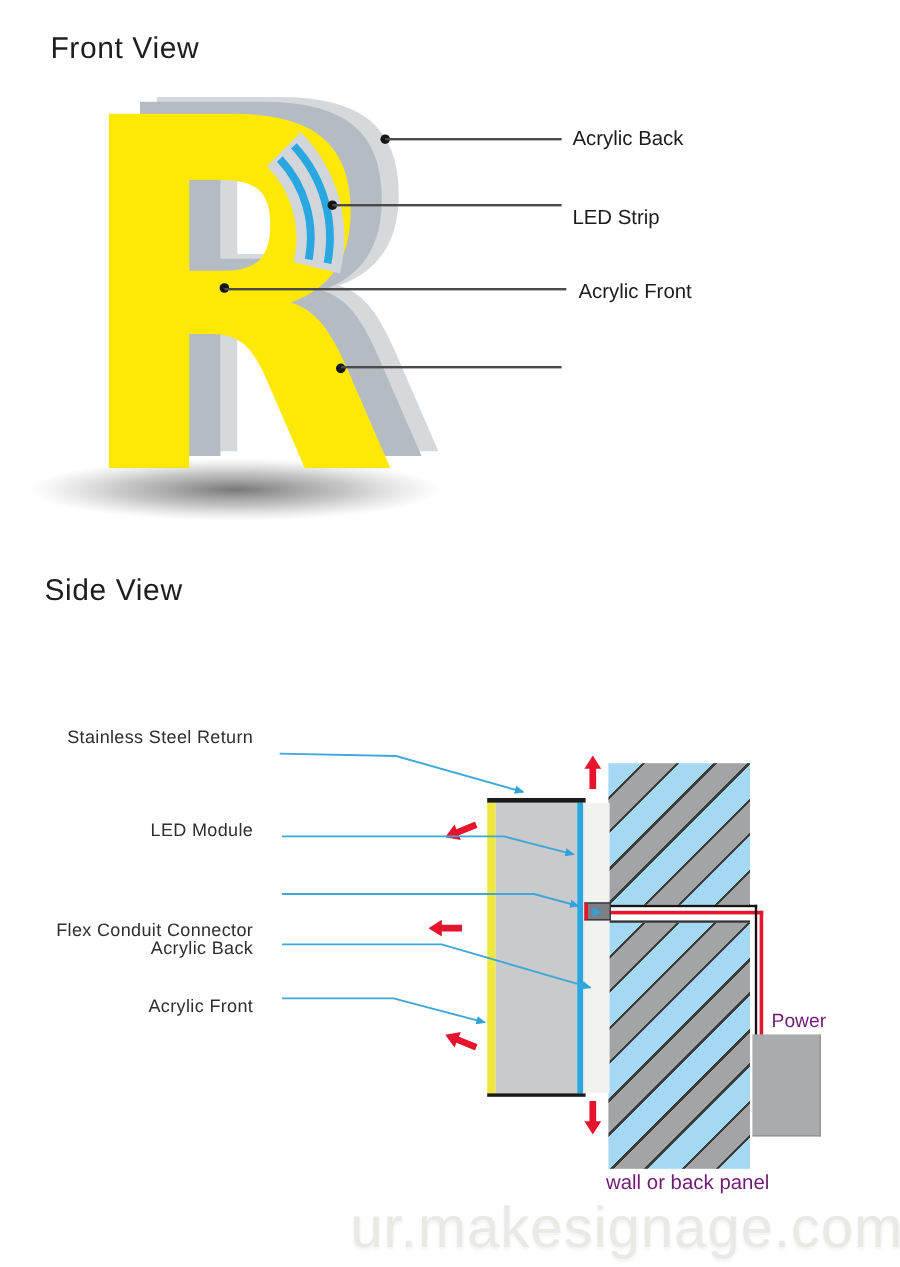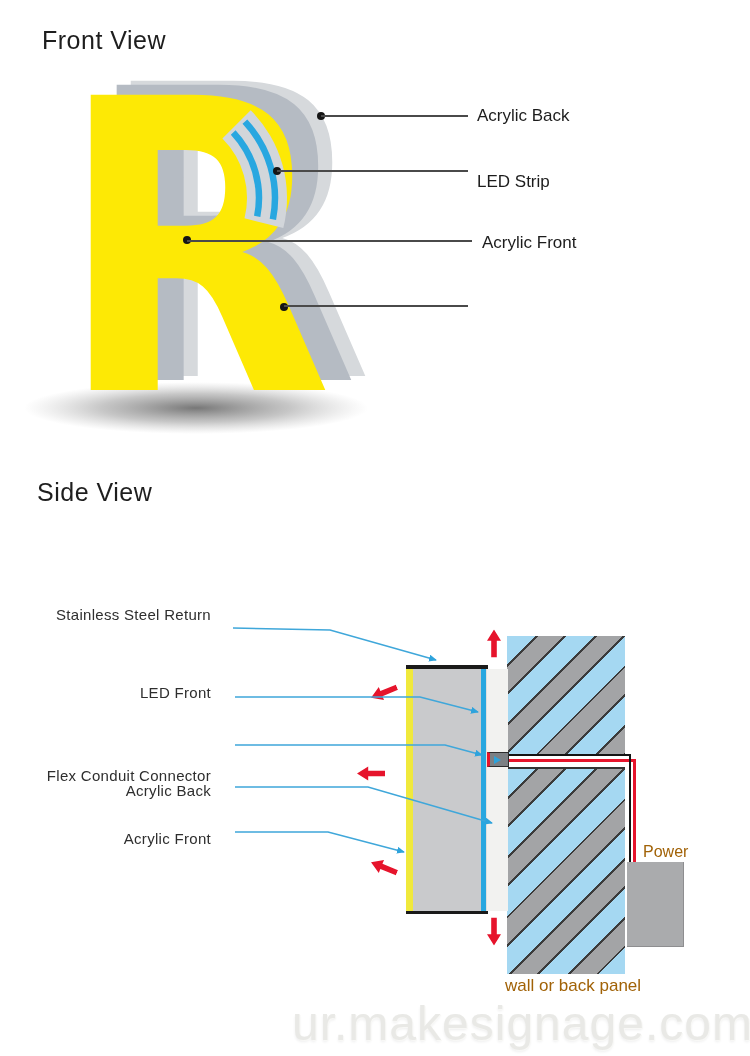--- a/index.html
+++ b/index.html
@@ -27,21 +27,21 @@
     font-size:15px;color:#2e2e2e;line-height:18px;white-space:nowrap;
     text-align:right;letter-spacing:.3px;
   }
   .hatch{
     background:repeating-linear-gradient(135deg,
       #a5d8f2 0px,#a5d8f2 20px,
       #3b3b3b 20px,#3b3b3b 22px,
       #a3a4a6 22px,#a3a4a6 40px,
       #3b3b3b 40px,#3b3b3b 42px);
   }
-  .small-caption{font-size:16px;color:#a16207;white-space:nowrap;}
+  .small-caption{font-size:16px;color:#701a75;white-space:nowrap;}
   .red-arrow svg{display:block;}
   
   .watermark{
     font-size:48px;color:#e9e9e6;letter-spacing:1px;white-space:nowrap;
     text-shadow:1px 1px 0 #f8f8f6, 0 2px 3px rgba(0,0,0,0.07);
   }
 </style>
 </head>
 <body>
 
@@ -144,20 +144,20 @@
     <g fill="none" stroke="#3fa7da" stroke-width="1.6">
       <polyline points="233,628 330,630 436,660" marker-end="url(#bArrow)"></polyline>
       <polyline points="235,697 420,697 478,712" marker-end="url(#bArrow)"></polyline>
       <polyline points="235,745 445,745 482,755" marker-end="url(#bArrow)"></polyline>
       <polyline points="235,787 368,787 492,823" marker-end="url(#bArrow)"></polyline>
       <polyline points="235,832 328,832 404,852" marker-end="url(#bArrow)"></polyline>
     </g>
   </svg>
 
   <div class="abs side-label" style="right:539px;top:606px;">Stainless Steel Return</div>
-  <div class="abs side-label" style="right:539px;top:684px;">LED Front</div>
+  <div class="abs side-label" style="right:539px;top:684px;">LED Module</div>
   <div class="abs side-label" style="right:539px;top:739px;margin-top:28px;">Flex Conduit Connector</div>
   <div class="abs side-label" style="right:539px;top:782px;">Acrylic Back</div>
   <div class="abs side-label" style="right:539px;top:830px;">Acrylic Front</div>
 
   <div class="abs watermark" style="left:292px;top:996px;">ur.makesignage.com</div>
 
 </div>
 
 </body></html>

